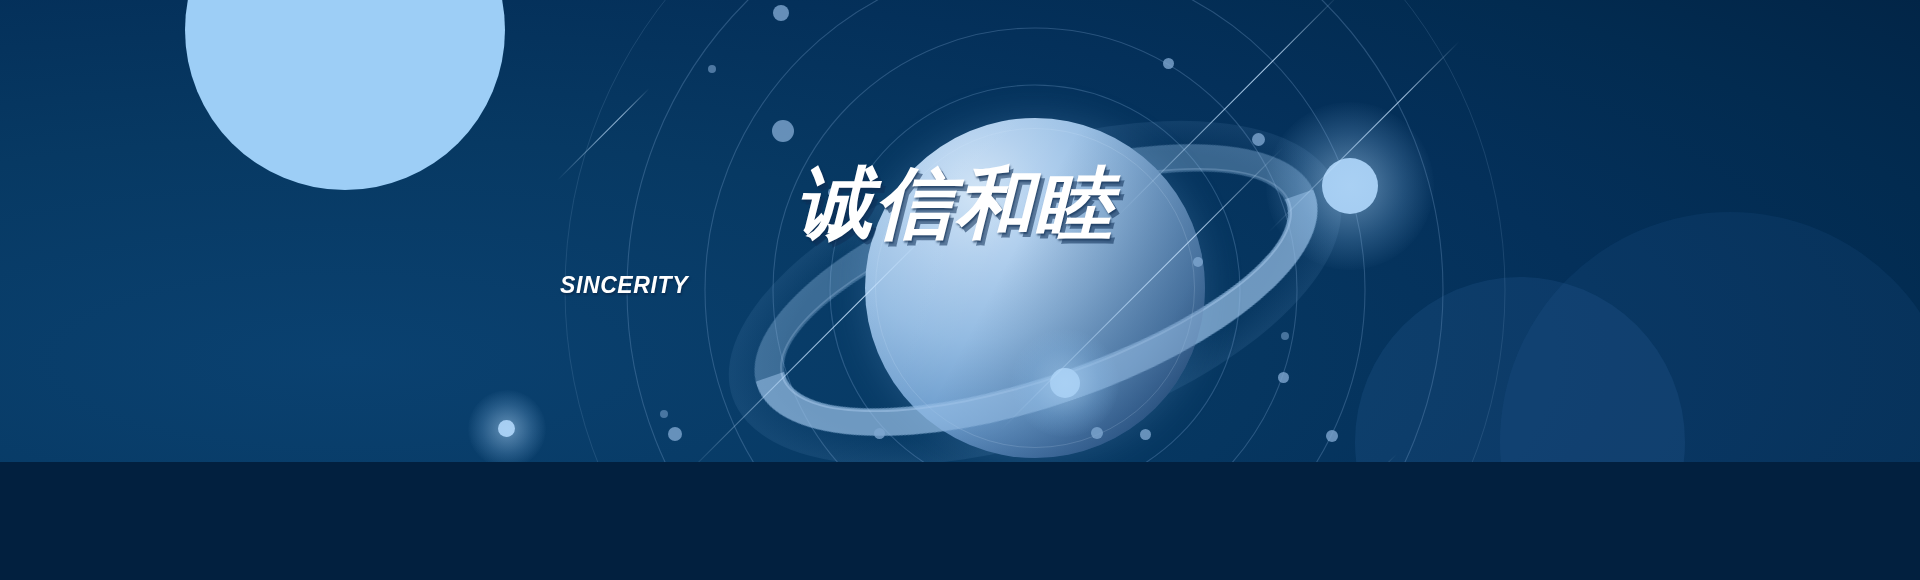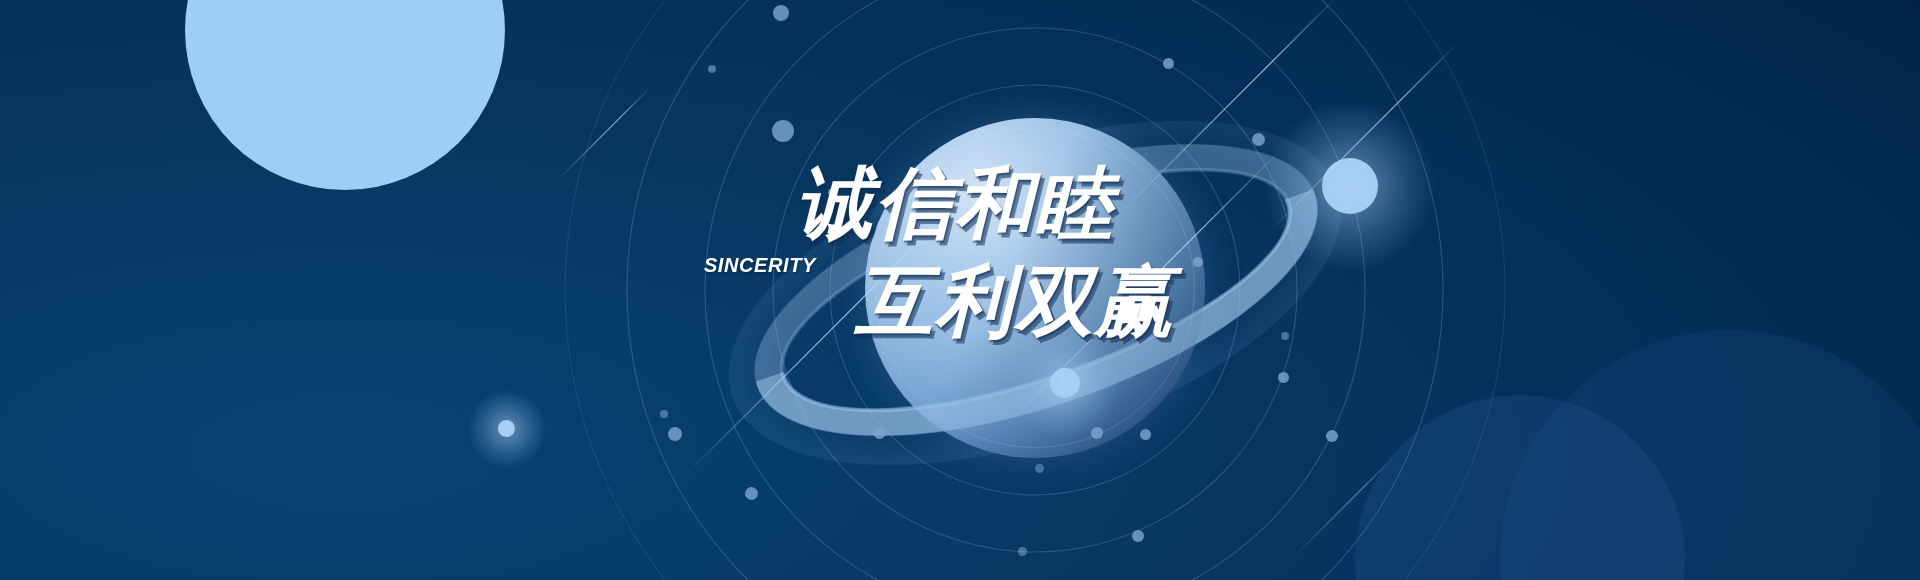--- a/index.html
+++ b/index.html
@@ -1,21 +1,21 @@
 <!DOCTYPE html>
 <html><head>
 <meta charset="utf-8">
 <style>
   html,body{margin:0;padding:0;background:#02203f;}
   *{box-sizing:border-box;}
 
   .banner{
     position:relative;
     width:1920px;
-    height:580px;
+    height:462px;
     overflow:hidden;
     font-family:"Liberation Sans","DejaVu Sans",sans-serif;
     background:
       radial-gradient(120% 150% at 18% 78%, #0a4170 0%, #073963 32%, #04305a 55%, #022b50 72%, #021f3e 100%),
       linear-gradient(100deg,#063865 0%,#053461 35%,#032a50 68%,#022449 100%);
   }
 
   
   .circle-tl{
     position:absolute;
@@ -155,27 +155,26 @@
     letter-spacing:2px;
     white-space:nowrap;
     text-shadow:4px 5px 0 rgba(14,48,88,0.55), 1px 2px 2px rgba(10,38,72,0.65);
     font-family:"Liberation Sans","DejaVu Sans",sans-serif;
   }
   .cn-1{ left:235px; top:2px;  font-size:78px; }
   .cn-2{ left:295px; top:100px; font-size:78px; }
 
   .en-stack{
     position:absolute;
-    left:0px; top:102px;
+    left:0px; top:122px;
     width:256px;
-    text-align:right;
     color:#ffffff;
     font-style:italic;
     font-weight:bold;
-    font-size:20px;
+    font-size:23px;
     line-height:26px;
     letter-spacing:0.6px;
     text-shadow:1px 2px 2px rgba(10,38,72,0.7);
   }
   .en-stack div{white-space:nowrap;}
 </style>
 </head>
 <body>
 
 <div class="banner">
@@ -237,20 +236,19 @@
 
   <div class="streak" style="left:557px;top:180px;width:130px;transform:rotate(-45deg);opacity:0.75;"></div>
   <div class="streak" style="left:683px;top:477px;width:360px;transform:rotate(-45deg);opacity:0.95;"></div>
   <div class="streak" style="left:1000px;top:430px;width:400px;transform:rotate(-45deg);opacity:0.9;"></div>
   <div class="streak" style="left:1113px;top:220px;width:320px;transform:rotate(-45deg);opacity:0.9;"></div>
   <div class="streak" style="left:1268px;top:232px;width:270px;transform:rotate(-45deg);opacity:0.85;"></div>
   <div class="streak" style="left:1290px;top:560px;width:150px;transform:rotate(-45deg);opacity:0.5;"></div>
 
   <div class="copy">
     <div class="cn-line cn-1">诚信和睦</div>
-    <div class="cn-line cn-2">互利双赢</div>
 
     <div class="en-stack">
       <div>SINCERITY</div>
     </div>
   </div>
 
 </div>
 
 </body></html>

